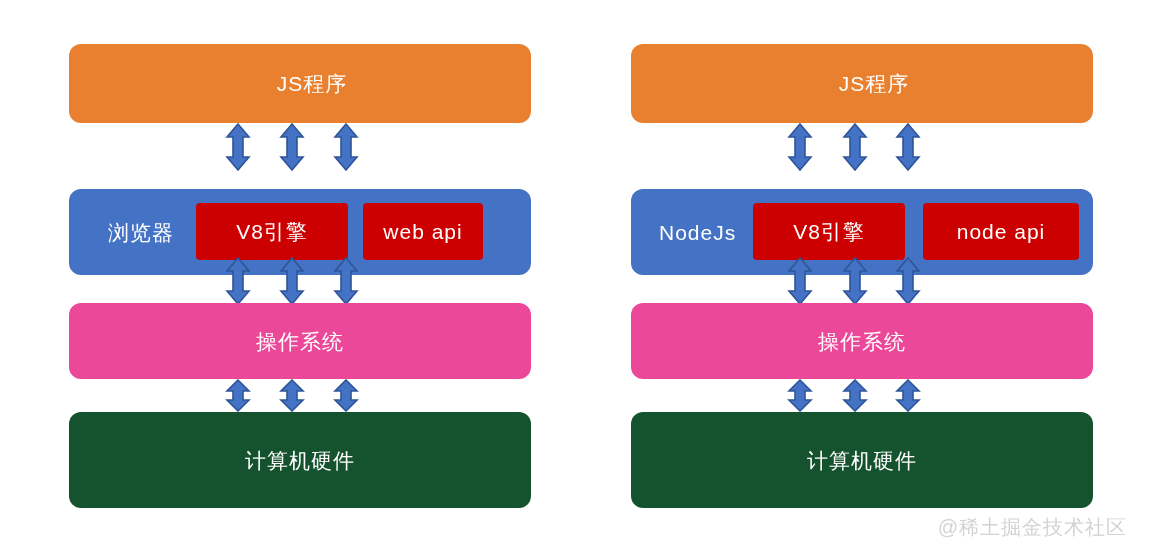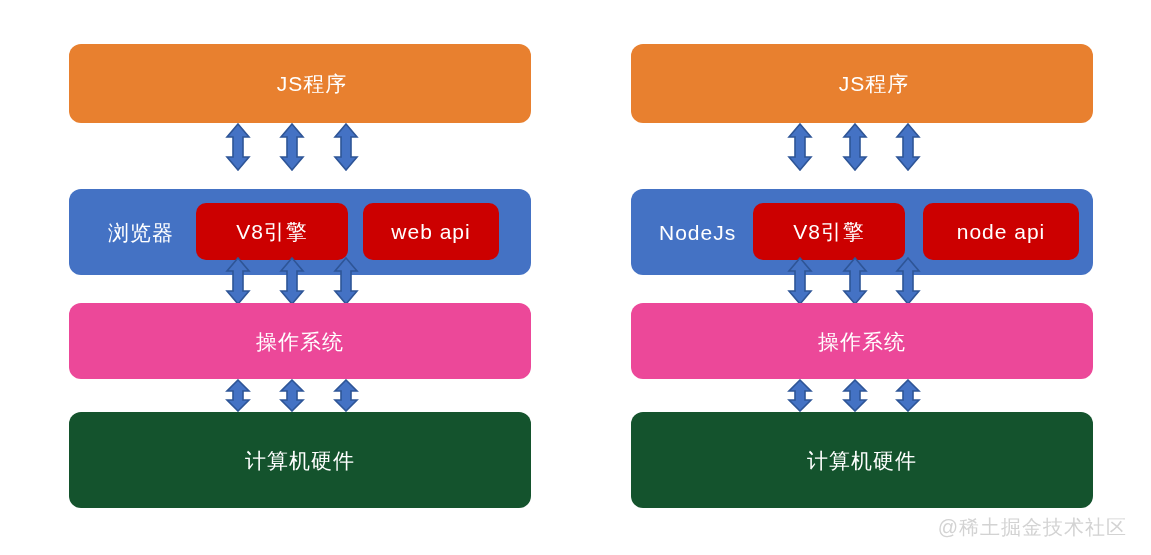--- a/index.html
+++ b/index.html
@@ -70,32 +70,32 @@
     line-height: 1;
   }
   .panel-left  .runtime-label { left: 39px; }
   .panel-right .runtime-label { left: 28px; }
 
   .api-chip {
     position: absolute;
     top: 14px;
     height: 57px;
     background: #CC0000;
-    border-radius: 10px;
+    border-radius: 4px;
     display: flex;
     align-items: center;
     justify-content: center;
     color: #ffffff;
     font-size: 21px;
     white-space: nowrap;
     letter-spacing: 1px;
     line-height: 1;
   }
   .chip-engine-l { left: 127px; width: 152px; }
-  .chip-api-l    { left: 294px; width: 136px; }
+  .chip-api-l    { left: 294px; width: 120px; }
   .chip-engine-r { left: 122px; width: 152px; }
   .chip-api-r    { left: 292px; width: 156px; }
 
   
   .arrow-group {
     position: absolute;
     left: 0;
     width: 100%;
     height: 0;
   }

